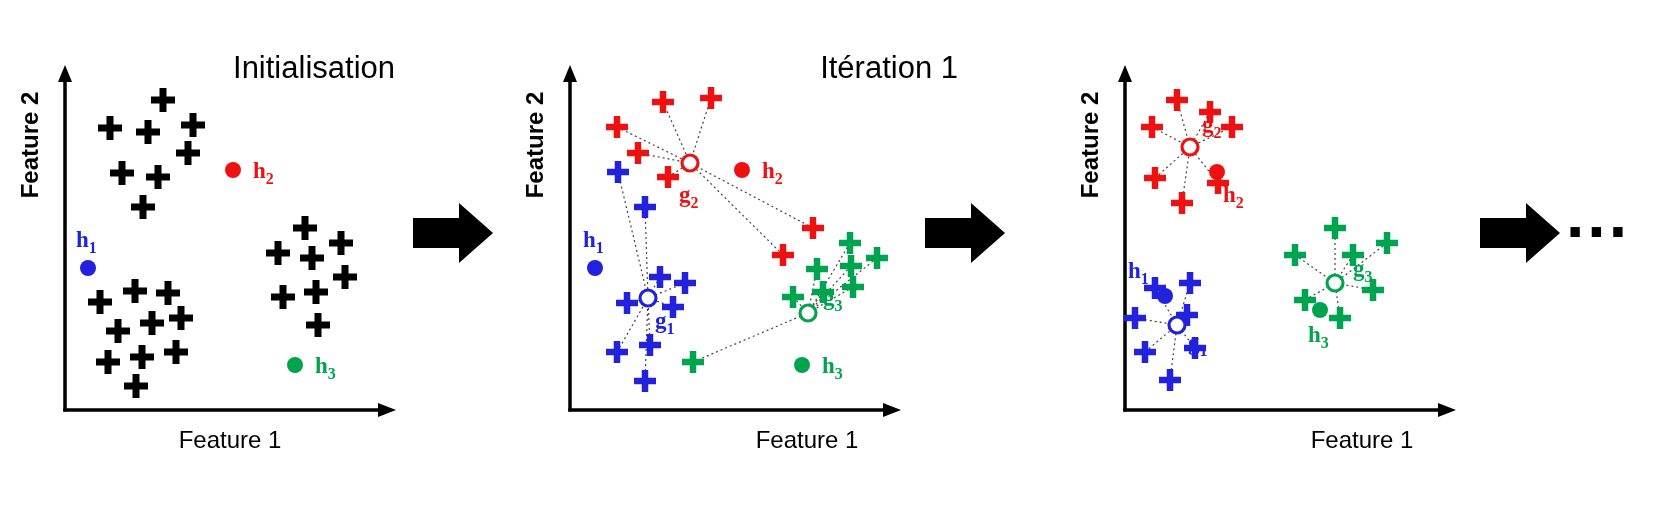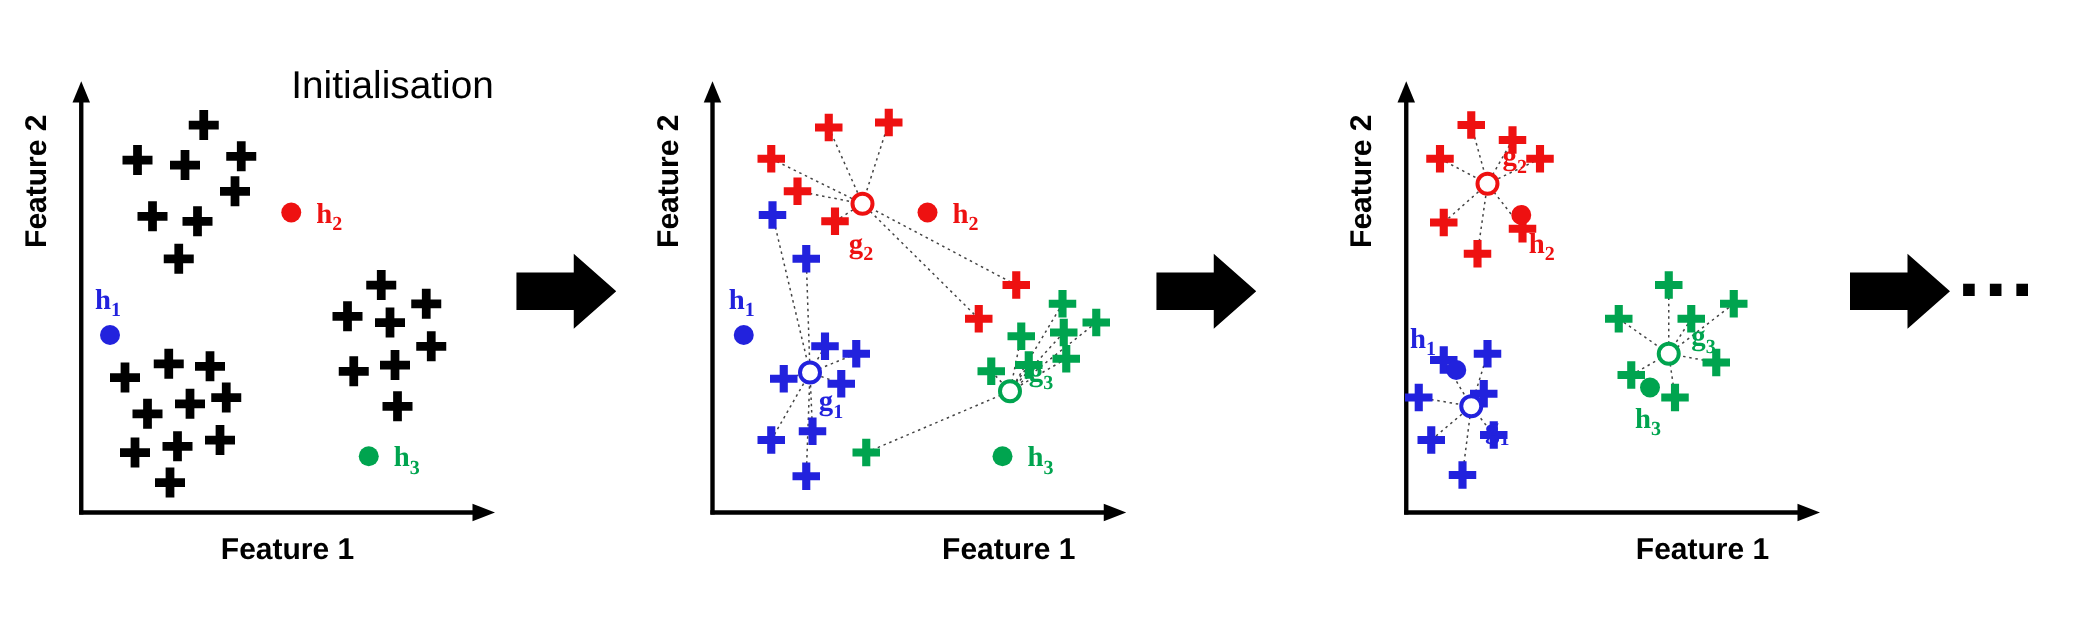--- a/index.html
+++ b/index.html
@@ -3,21 +3,21 @@
 <meta charset="utf-8">
 <style>
   html,body{margin:0;padding:0;background:#ffffff;}
   .figure{position:relative;width:1675px;height:511px;background:#ffffff;
           font-family:"Liberation Sans",sans-serif;overflow:hidden;}
   .panel{position:absolute;top:0;width:420px;height:511px;}
   .panel svg.plot{position:absolute;left:0;top:0;}
   .panel-title{position:absolute;left:65px;width:330px;top:12px;text-align:right;
                font-size:31px;font-weight:normal;color:#000;white-space:nowrap;margin-top:38px;}
   .x-label{position:absolute;left:65px;width:330px;top:426px;text-align:center;
-           font-size:24px;font-weight:bold;color:#000;}
+           font-size:24px;font-weight:normal;color:#000;}
   .y-label{position:absolute;left:30px;top:145px;transform:translate(-50%,-50%) rotate(-90deg);
            font-size:24px;font-weight:bold;color:#000;white-space:nowrap;}
   .panel.shift .panel-title{transform:translateX(58px);}
   .panel.shift .x-label{transform:translateX(72px);}
   .arrow{position:absolute;top:201px;}
   .ellipsis{position:absolute;left:1566px;top:176px;font-size:66px;font-weight:bold;
             letter-spacing:3px;color:#000;}
 </style>
 </head>
 <body>
@@ -132,20 +132,21 @@
         <text x="257" y="178" fill="#ee1111" font-weight="bold" font-size="23" font-family="&quot;Liberation Serif&quot;, serif"><tspan>h</tspan><tspan dy="6" font-size="16">2</tspan></text>
         <circle cx="90" cy="268" r="8" fill="#2222dd"></circle>
         <text x="78" y="247" fill="#2222dd" font-weight="bold" font-size="23" font-family="&quot;Liberation Serif&quot;, serif"><tspan>h</tspan><tspan dy="6" font-size="16">1</tspan></text>
         <circle cx="143" cy="298" r="8" fill="#ffffff" stroke="#2222dd" stroke-width="3.2"></circle>
         <text x="150" y="328" fill="#2222dd" font-weight="bold" font-size="23" font-family="&quot;Liberation Serif&quot;, serif"><tspan>g</tspan><tspan dy="6" font-size="16">1</tspan></text>
         <circle cx="303" cy="313" r="8" fill="#ffffff" stroke="#00a44f" stroke-width="3.2"></circle>
         <text x="318" y="305" fill="#00a44f" font-weight="bold" font-size="23" font-family="&quot;Liberation Serif&quot;, serif"><tspan>g</tspan><tspan dy="6" font-size="16">3</tspan></text>
         <circle cx="297" cy="365" r="8" fill="#00a44f"></circle>
         <text x="317" y="373" fill="#00a44f" font-weight="bold" font-size="23" font-family="&quot;Liberation Serif&quot;, serif"><tspan>h</tspan><tspan dy="6" font-size="16">3</tspan></text>
       </svg>
+    <div class="panel-title">Itération 1</div>
     <div class="x-label">Feature 1</div>
     <div class="y-label">Feature 2</div>
   </div>
 
   <svg class="arrow" style="left:925px" width="80" height="64" viewBox="0 0 80 64">
     <polygon points="0,17 46,17 46,2 80,32 46,62 46,47 0,47" fill="#000000"></polygon>
   </svg>
 
   <div class="panel shift" style="left:1060px">
     <svg class="plot" width="420" height="511" viewBox="0 0 420 511">

